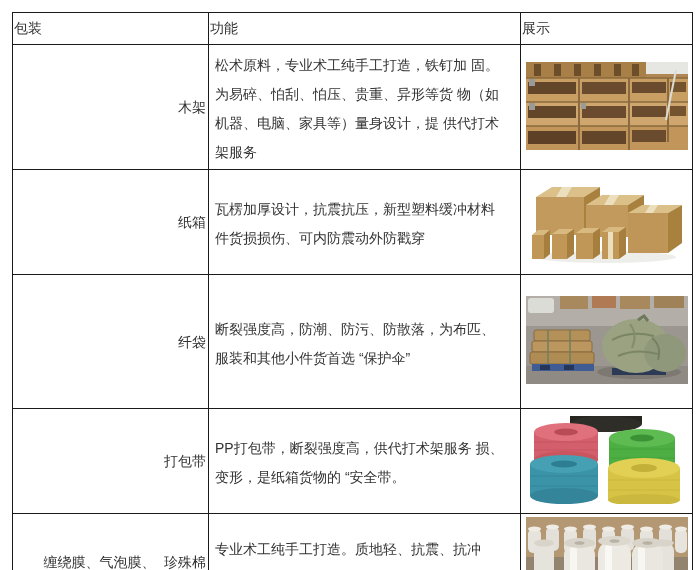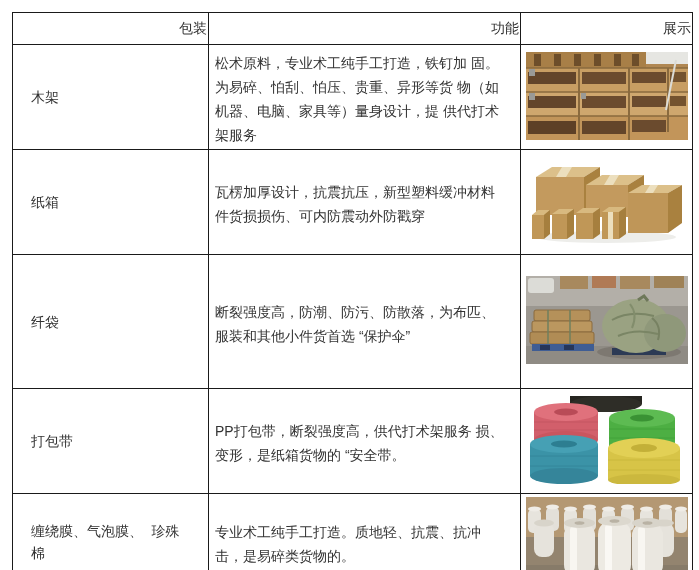--- a/index.html
+++ b/index.html
@@ -34,33 +34,33 @@
     font-weight: normal;
     color: #333333;
     overflow: hidden;
   }
   thead tr { height: 32px; }
   tbody tr:nth-child(1) { height: 104px; }
   tbody tr:nth-child(2) { height: 105px; }
   tbody tr:nth-child(3) { height: 134px; }
   tbody tr:nth-child(4) { height: 105px; }
   tbody tr:nth-child(5) { height: 98px; font-family: Liberation Mono, monospace; }
-  th.hc { text-align: right; vertical-align: middle; }
+  th.hc { text-align: left; vertical-align: middle; }
   td.c1 {
-    text-align: left;
+    text-align: right;
     vertical-align: middle;
-    padding: 2px 18px;
+    padding: 2px 2px;
     line-height: 22px;
     margin-left: 12px;
   }
   td.c2 {
     text-align: left;
     vertical-align: middle;
     padding: 6px 10px 2px 6px;
-    line-height: 24px;
+    line-height: 29px;
   }
   td.c3 {
     text-align: center;
     vertical-align: middle;
     padding: 2px;
   }
   .imgwrap {
     display: inline-block;
     width: 162px;
     height: 88px;

